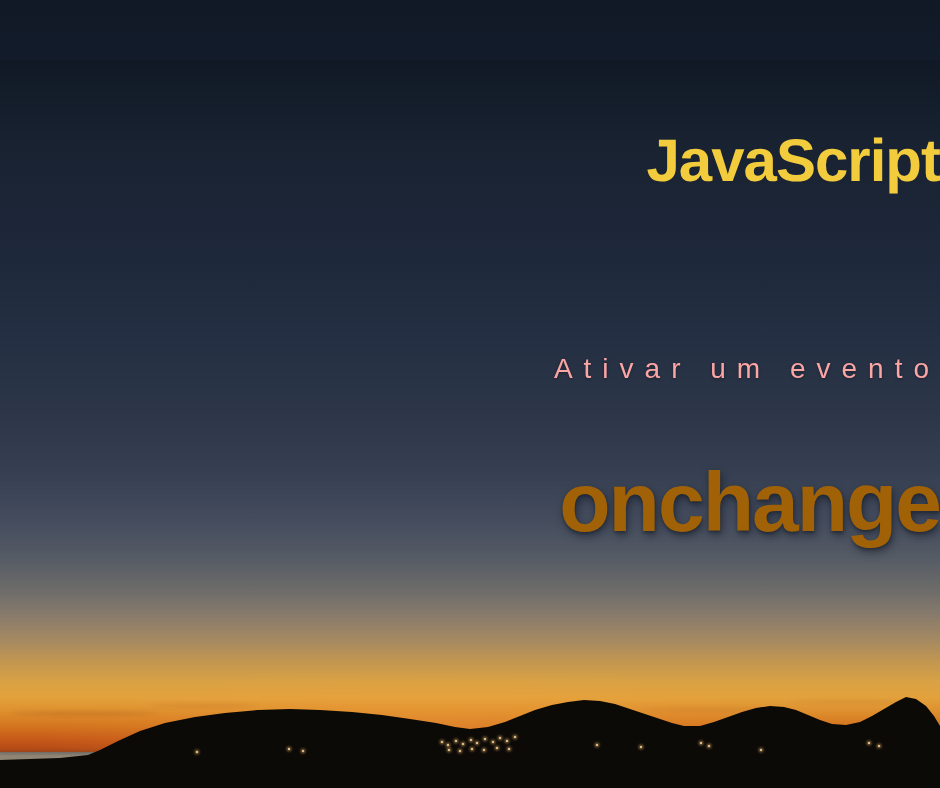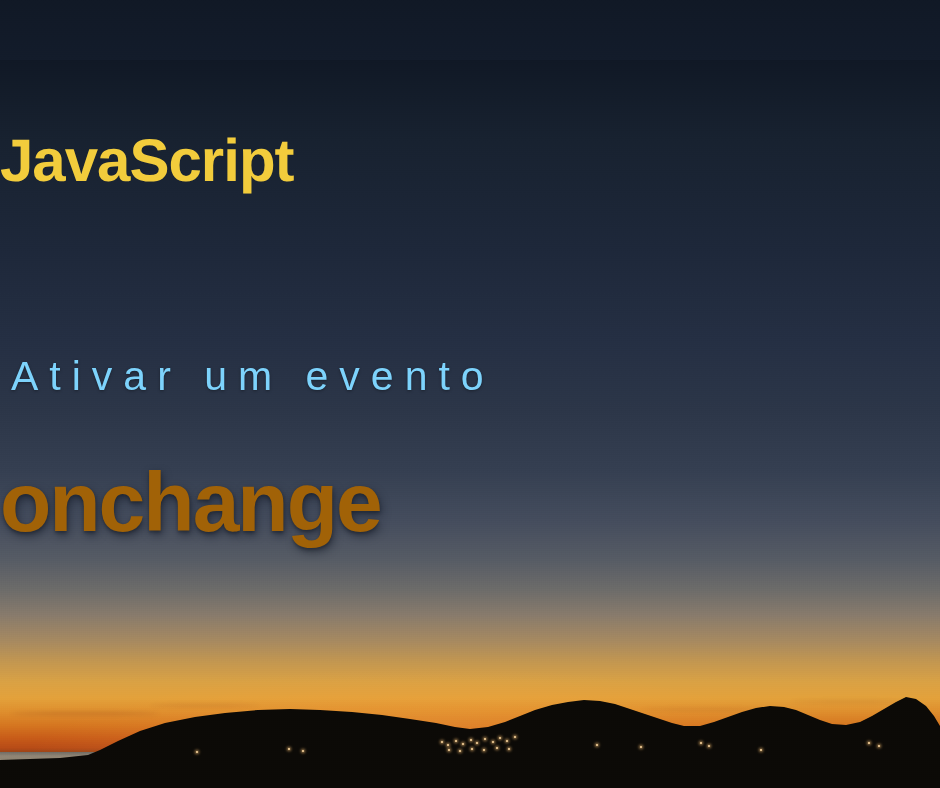--- a/index.html
+++ b/index.html
@@ -132,44 +132,44 @@
     background: #ffd9a0;
     border-radius: 50%;
     box-shadow: 0 0 3px 1px rgba(255,200,120,0.75);
   }
 
   
   .content {
     position: absolute;
     left: 0; top: 0;
     width: 100%; height: 100%;
-    text-align: left;
+    text-align: right;
   }
 
   .title {
     position: absolute;
     left: 0; top: 128px;
     width: 100%;
     font-size: 60px;
     font-weight: bold;
     letter-spacing: -1px;
     color: #f2cc3c;
     line-height: 1.1;
     text-rendering: geometricPrecision;
   }
 
   .subtitle {
     position: absolute;
     left: 0; top: 353px;
     width: 100%;
-    font-size: 41px;
+    font-size: 28px;
     font-weight: 300;
     letter-spacing: 11px;
     text-indent: 11px;
-    color: #7dd3fc;
+    color: #fca5a5;
     line-height: 1.15;
     text-shadow: 0 1px 3px rgba(0,0,0,0.35);
   }
 
   .headline {
     position: absolute;
     left: 0; top: 455px;
     width: 100%;
     font-size: 84px;
     font-weight: bold;

